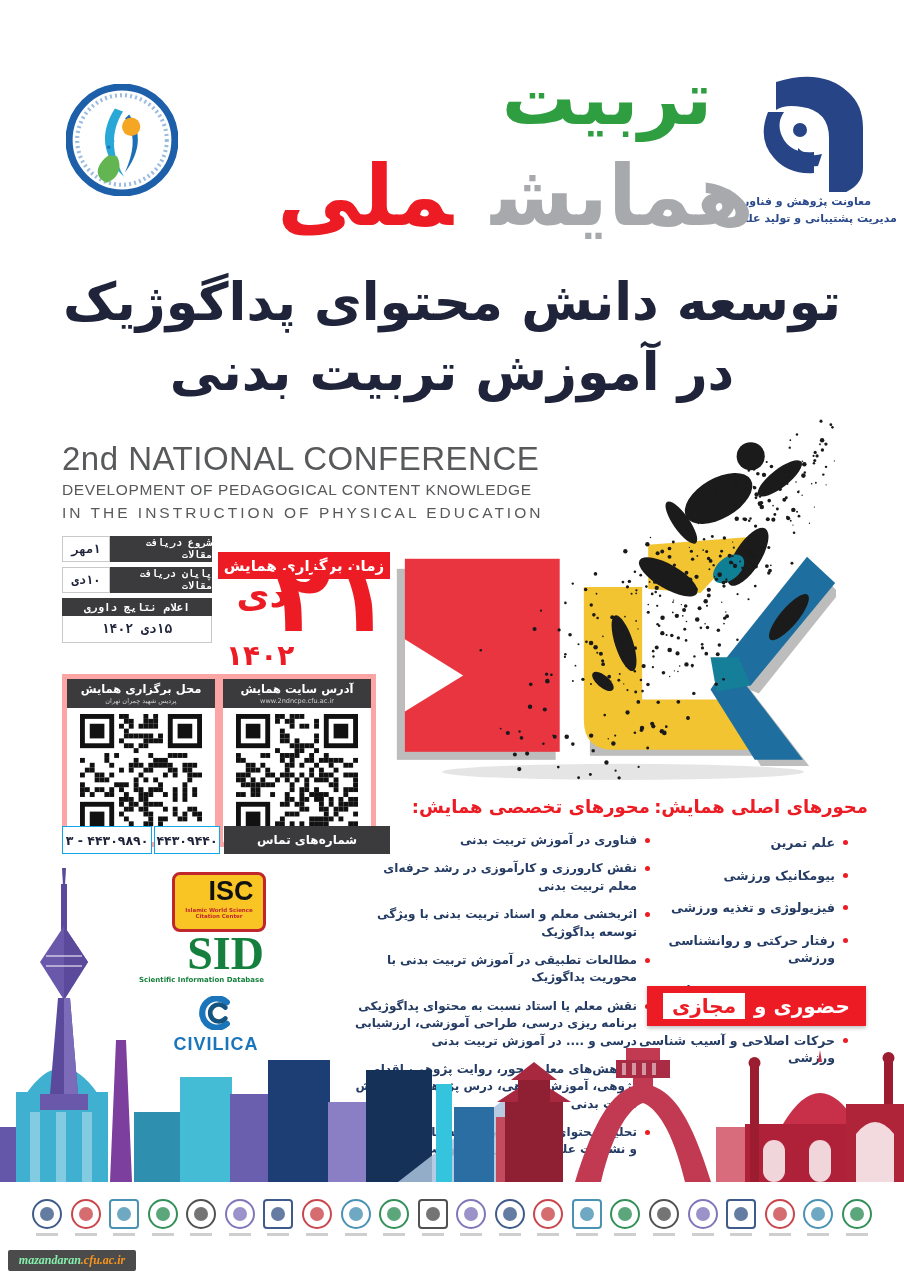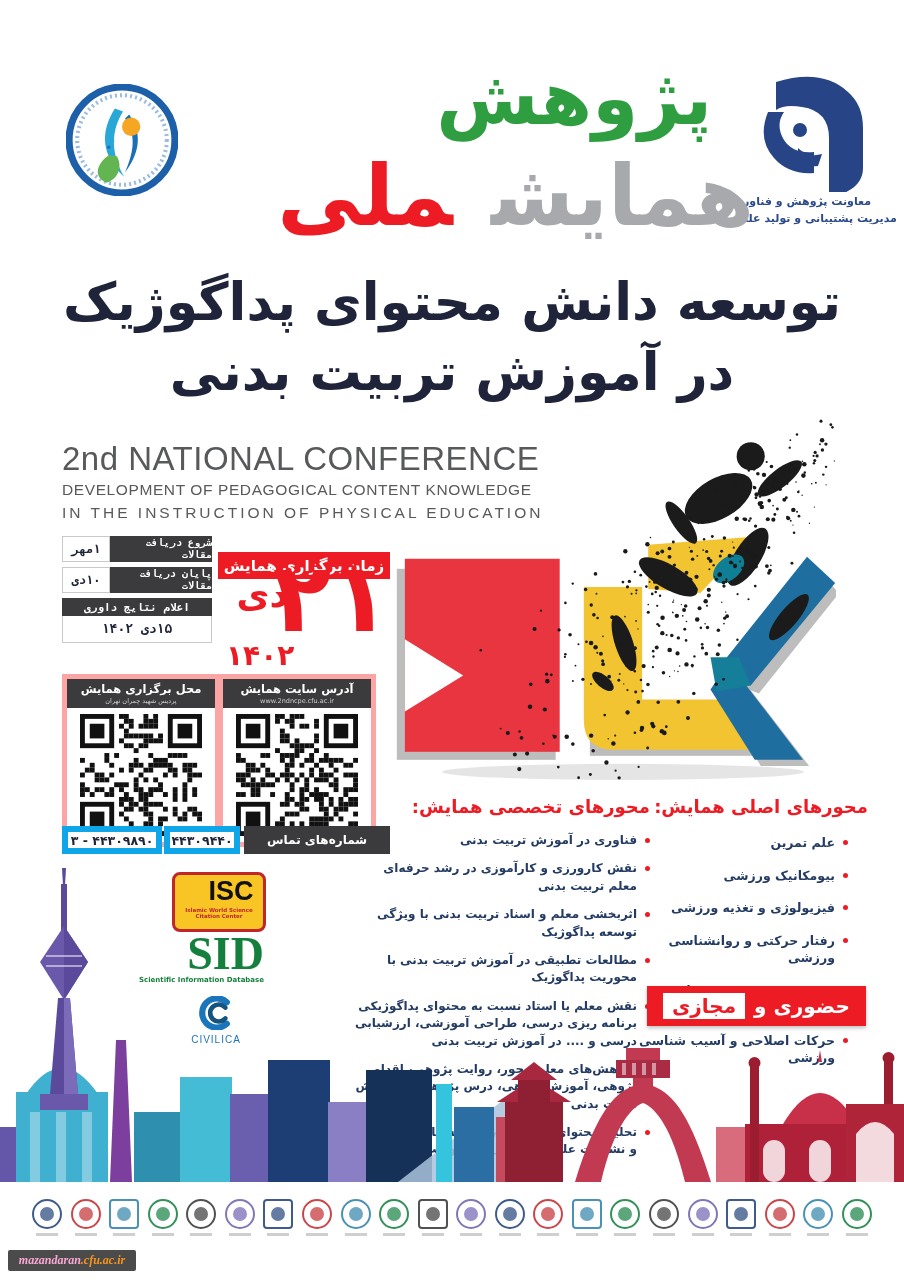--- a/index.html
+++ b/index.html
@@ -57,21 +57,21 @@
   .qr-block{position:absolute;width:148px;border:5px solid #fca5a5;background:#fff;}
   .qr-venue{left:62px;top:674px;}
   .qr-site{left:218px;top:674px;}
   .qr-head{background:#3b3b3d;color:#fff;text-align:center;padding:4px 2px 3px;direction:rtl;}
   .qr-title{font-size:11.5px;font-weight:bold;line-height:1.2;}
   .qr-sub{font-size:6.5px;color:#cfcfcf;direction:ltr;}
   .qr-body{padding:6px;display:flex;justify-content:center;}
   .qr-body svg{width:122px;height:122px;}
 
   .contact-row{position:absolute;left:62px;top:826px;width:328px;height:28px;display:flex;}
-  .c-num{background:#fff;border:6px solid #0ea5e9;color:#20243a;font-weight:bold;font-size:12.5px;
+  .c-num{background:#fff;border:1px solid #0ea5e9;color:#20243a;font-weight:bold;font-size:12.5px;
          display:flex;align-items:center;justify-content:center;direction:rtl;}
   .c-num1{width:88px;}
   .c-num2{width:64px;margin-left:2px;margin-right:4px;}
   .c-lab{flex:1;font-size:12px;font-weight:bold;display:flex;align-items:center;
          justify-content:center;direction:rtl;}
 
   
   .th-head{position:absolute;color:#ed1c24;font-weight:bold;font-size:18px;direction:rtl;}
   .th-head.spec{top:796px;right:254px;}
   .th-head.main{top:796px;right:36px;}
@@ -90,40 +90,40 @@
 
   
   .isc{position:absolute;left:172px;top:872px;width:88px;height:54px;background:#f9c525;
        border:3px solid #c0272d;border-radius:8px;text-align:center;}
   .isc .big{font-size:27px;font-weight:bold;color:#111;line-height:1.2;font-family:"Liberation Sans",sans-serif;padding-left:24px;}
   .isc .small{font-size:5.5px;color:#c0272d;font-weight:bold;}
   .sid{position:absolute;left:132px;top:932px;width:132px;text-align:right;color:#15803d;}
   .sid .big{font-family:"Liberation Serif",serif;font-weight:bold;font-size:46px;line-height:.95;}
   .sid .small{font-size:7px;font-weight:bold;}
   .civ{position:absolute;left:160px;top:996px;width:112px;text-align:center;color:#1b75bb;}
-  .civ .small{font-size:10px;font-weight:normal;letter-spacing:1px;font-family:"Liberation Sans",sans-serif;}
+  .civ .small{font-size:18px;font-weight:bold;letter-spacing:1px;font-family:"Liberation Sans",sans-serif;}
 
   
   .milad{position:absolute;left:22px;top:868px;width:84px;height:244px;z-index:2;}
   .skyline{position:absolute;left:0;top:1032px;width:904px;height:150px;z-index:1;}
 
   
   .sponsors{position:absolute;left:32px;right:32px;top:1190px;height:48px;display:flex;
             justify-content:space-between;align-items:center;z-index:3;}
   .sp-logo{width:26px;height:26px;border-radius:50%;border:2.5px solid currentColor;position:relative;opacity:.85;}
   .sp-logo.sq{border-radius:4px;}
   .sp-logo::after{content:'';position:absolute;bottom:-9px;left:2px;right:2px;height:3px;background:#a8a8a8;opacity:.65;}
   .sp-logo::before{content:'';position:absolute;left:6px;top:6px;right:6px;bottom:6px;border-radius:50%;background:currentColor;opacity:.8;}
   .c0{color:#1d3f77;} .c1{color:#c0272d;} .c2{color:#2a7fa8;} .c3{color:#0f7d3c;} .c4{color:#333333;} .c5{color:#6a5fae;}
 
   
   .url-bar{position:absolute;left:8px;top:1250px;width:128px;height:21px;background:#4b4b4b;
            display:flex;align-items:center;justify-content:center;border-radius:2px;
            font-family:"Liberation Serif",serif;font-style:italic;font-weight:bold;font-size:12px;}
-  .url-bar .u1{color:#f9a8d4;}
+  .url-bar .u1{color:#86efac;}
   .url-bar .u2{color:#f7941d;}
 </style>
 </head>
 <body>
 
 <div class="poster">
 
   <svg class="conf-logo" viewBox="0 0 110 110">
     <circle cx="55" cy="55" r="52" fill="#fff" stroke="#1d5fa8" stroke-width="7"></circle>
     <circle cx="55" cy="55" r="44" fill="none" stroke="#7aa6d4" stroke-width="4" stroke-dasharray="2 3" opacity=".75"></circle>
@@ -143,21 +143,21 @@
       <circle cx="62" cy="60" r="7"></circle>
       <circle cx="86" cy="32" r="6"></circle>
       <path d="M60,78 q10,10 24,6 l-4,12 q-14,2 -20,-8 z"></path>
     </g>
   </svg>
   <div class="org-caption">
     <div>معاونت پژوهش و فناوری</div>
     <div>مدیریت پشتیبانی و تولید علم بومی</div>
   </div>
 
-  <div class="t-second">پژوهش</div>
+  <div class="t-second">تربیت</div>
   <div class="t-line2">
     <span class="w-conf">همایش</span><span class="w-nat">ملی</span>
   </div>
   <div class="t-fa1">توسعه دانش محتوای پداگوژیک</div>
   <div class="t-fa2">در آموزش تربیت بدنی</div>
 
   <div class="t-en1">2nd NATIONAL CONFERENCE</div>
   <div class="t-en2">DEVELOPMENT OF PEDAGOGICAL CONTENT KNOWLEDGE</div>
   <div class="t-en3">IN THE INSTRUCTION OF PHYSICAL EDUCATION</div>
 

